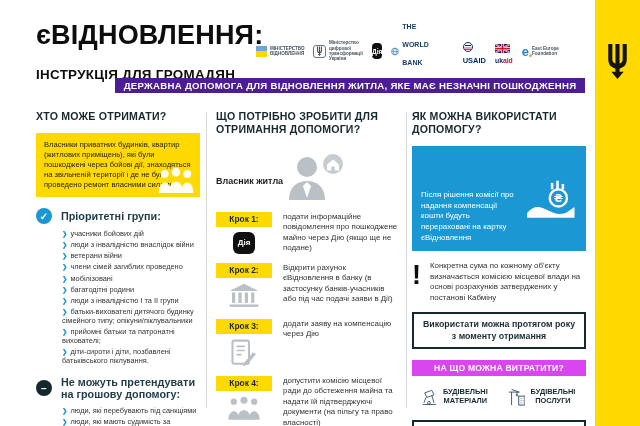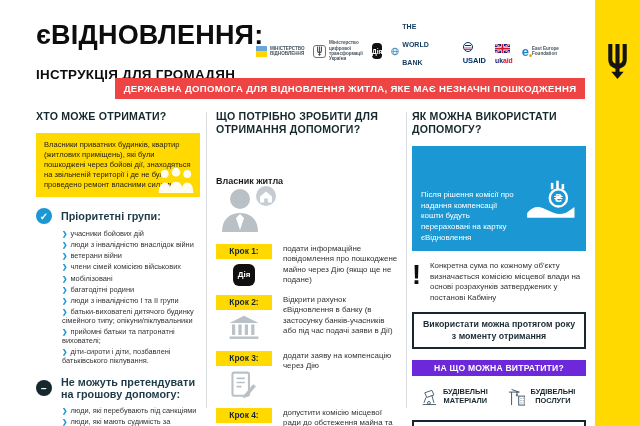--- a/index.html
+++ b/index.html
@@ -25,21 +25,21 @@
   .wb { display:flex; align-items:center; gap:3px; }
   .wb-name { font-size:7px; font-weight:800; color:#123a5e; }
   .wb-sub { font-size:4.4px; color:#1b86c8; font-weight:700; }
   .usaid-txt { font-size:7.5px; font-weight:800; color:#002F6C;padding-left:12px; }
   .ukaid-txt { font-size:6.8px; font-weight:800; color:#12216b; display:block; text-align:center; }
   .ukaid-txt i { font-style:normal; color:#cf142b; }
   .eef-e { font-size:13px; font-weight:800; color:#1b86c8; position:relative; line-height:1; }
   .eef-dot { position:absolute; right:-3px; bottom:1px; width:3px; height:3px; border-radius:50%; background:#f5a21b; }
 
   
-  .banner { position:absolute; left:115px; top:78px; width:470px; height:21px; background:#ef4444; color:#fff; font-size:9.6px; font-weight:800; letter-spacing:.3px; display:flex; align-items:center; justify-content:center; }
+  .banner { position:absolute; left:115px; top:78px; width:470px; height:15px; background:#4c1d95; color:#fff; font-size:9.6px; font-weight:800; letter-spacing:.3px; display:flex; align-items:center; justify-content:center; }
 
   
   .divider { position:absolute; top:112px; width:1px; height:296px; background:#d8dcdf; }
   .div1 { left:206px; } .div2 { left:406px; }
 
   .col { position:absolute; top:110px; }
   .col1 { left:36px; width:164px; }
   .col2 { left:216px; width:182px; }
   .col3 { left:412px; width:174px; }
   .col-h { font-size:10.6px; font-weight:800; color:#16282E; line-height:1.22; letter-spacing:.2px; }
@@ -50,37 +50,37 @@
   .group-row { display:flex; align-items:center; gap:9px; margin-top:11px; }
   .round-ico { flex:0 0 16px; width:16px; height:16px; border-radius:50%; color:#fff; font-size:10px; font-weight:800; display:flex; align-items:center; justify-content:center; }
   .check-bg { background:#1B97D3; }
   .minus-bg { background:#16282E; }
   .group-title { font-size:10.8px; color:#1d3a46; font-weight:600; line-height:1.15; }
   ul.blist { list-style:none; margin:5px 0 0 26px; display:grid; gap:2px; }
   ul.blist li { font-size:7.4px; line-height:1.22; color:#333; }
   ul.blist li::before { content:"❯"; color:#1B97D3; font-size:6.5px; font-weight:700; margin-right:3px; }
 
   
-  .owner-row { display:flex; align-items:flex-start; margin-top:18px;flex-direction:column; }
+  .owner-row { display:flex; align-items:flex-start; margin-top:18px; }
   .owner-label { font-size:9px; font-weight:800; color:#1d1d1d; margin-top:22px; }
   .steps { margin-top:12px; display:grid; gap:9px; }
   .step { display:grid; grid-template-columns:56px 1fr; gap:11px; }
   .step-left { display:flex; flex-direction:column; align-items:center; gap:5px; }
   .krok { align-self:stretch; background:#FFD900; color:#16282E; font-size:8.4px; font-weight:800; text-align:center; padding:2.5px 0; }
   .step-text { font-size:7.9px; line-height:1.32; color:#333; }
   .diia-app { width:22px; height:22px; background:#101010; border-radius:6px; color:#fff; font-size:8px; font-weight:700; display:flex; align-items:center; justify-content:center; }
 
   
   .bluebox { margin-top:10px; background:#1B97D3; color:#fff; padding:8px 9px; display:flex; gap:6px; align-items:center; }
   .bluebox-text { font-size:7.9px; line-height:1.35; width:99px;margin-top:36px; }
   .note { display:flex; gap:9px; margin-top:10px; align-items:flex-start; }
   .excl { font-size:27px; font-weight:900; color:#0d0d0d; line-height:.95; margin-top:2px; }
   .note-text { font-size:7.9px; line-height:1.33; color:#333; }
   .outline-box { margin-top:9px; border:2px solid #16282E; padding:5px 6px; text-align:center; font-size:8.8px; font-weight:600; color:#1b2b33; line-height:1.3; }
-  .spend-banner { margin-top:11px; background:#6d28d9; color:#fff; font-size:8.6px; font-weight:800; text-align:center; padding:3px 0; letter-spacing:.2px; }
+  .spend-banner { margin-top:11px; background:#d946ef; color:#fff; font-size:8.6px; font-weight:800; text-align:center; padding:3px 0; letter-spacing:.2px; }
   .spend-items { display:flex; justify-content:space-around; margin-top:7px; }
   .spend-item { display:flex; align-items:center; gap:3px; width:70px; text-align:center; }
   .spend-label { font-size:7.4px; font-weight:800; color:#16282E; line-height:1.2; }
 </style>
 </head>
 <body>
 
 <div class="page">
 
   <div class="stripe">
@@ -168,21 +168,21 @@
     </div>
 
     <div class="group-row">
       <span class="round-ico check-bg">✓</span>
       <span class="group-title">Пріоритетні групи:</span>
     </div>
     <ul class="blist">
       <li>учасники бойових дій</li>
       <li>люди з інвалідністю внаслідок війни</li>
       <li>ветерани війни</li>
-      <li>члени сімей комісією військових</li>
+      <li>члени сімей загиблих проведено</li>
       <li>мобілізовані</li>
       <li>багатодітні родини</li>
       <li>люди з інвалідністю І та ІІ групи</li>
       <li>батьки-вихователі дитячого будинку сімейного типу; опікуни/піклувальники</li>
       <li>прийомні батьки та патронатні вихователі;</li>
       <li>діти-сироти і діти, позбавлені батьківського піклування.</li>
     </ul>
 
     <div class="group-row">
       <span class="round-ico minus-bg">−</span>

